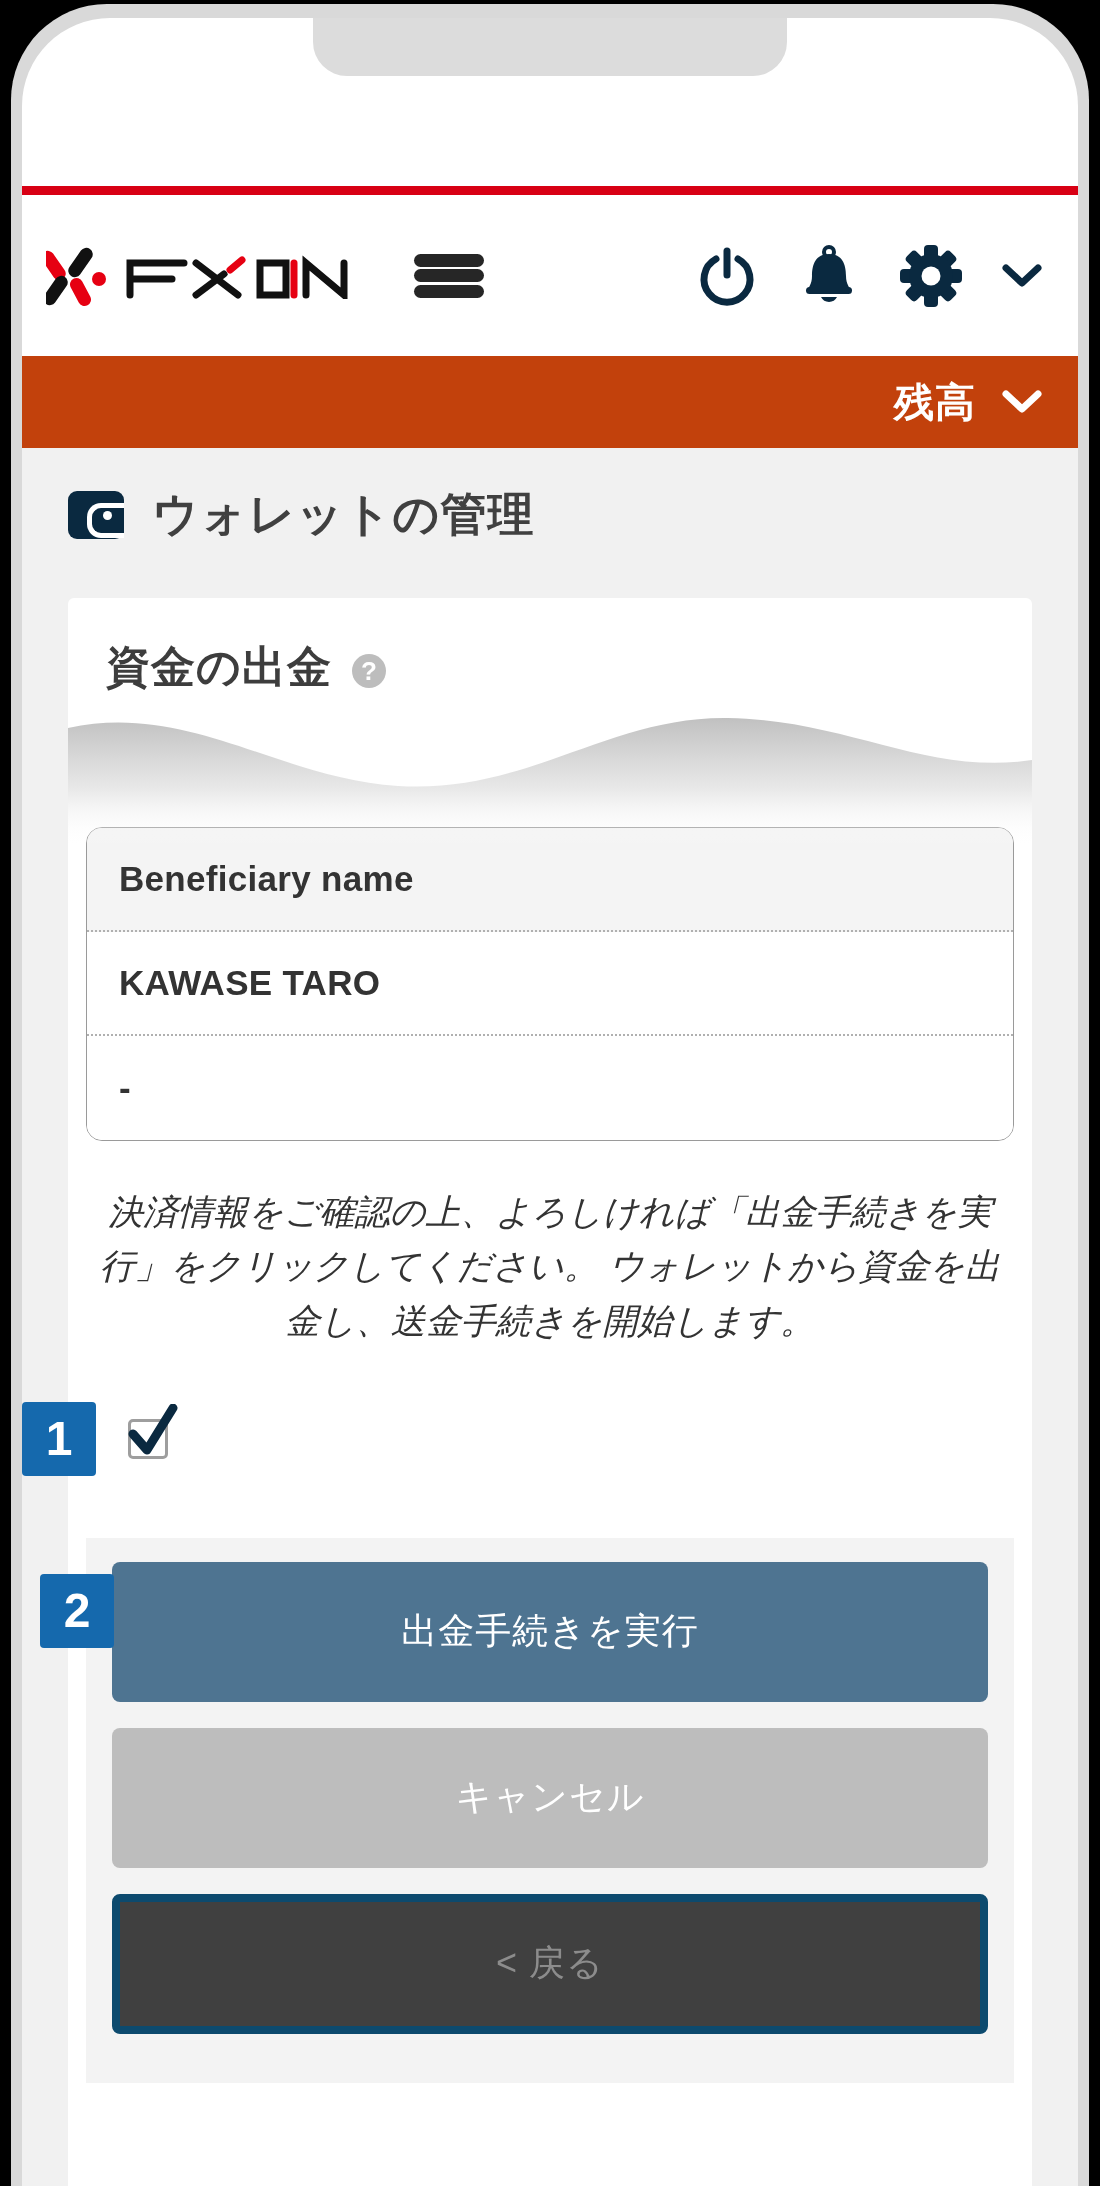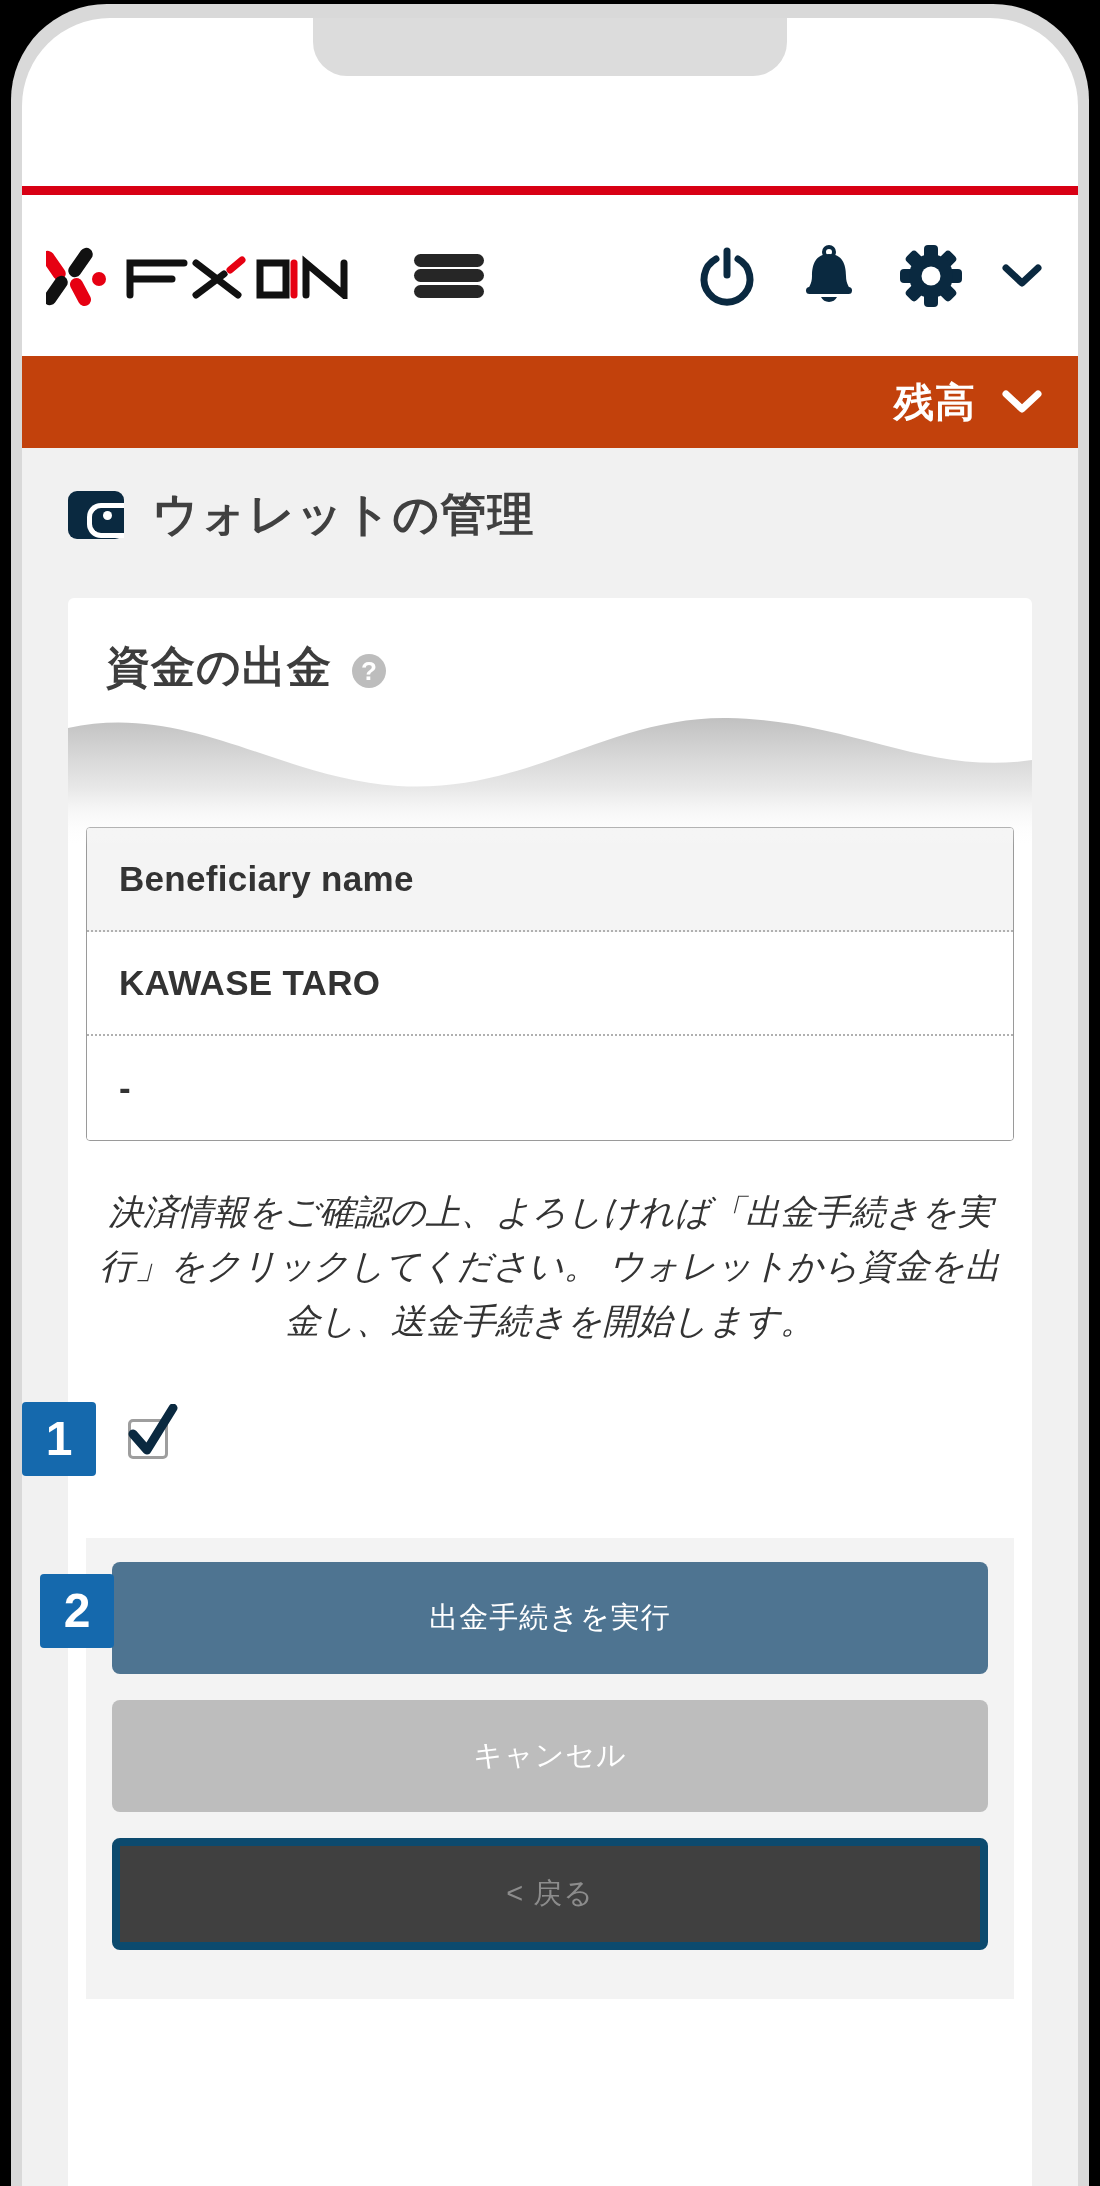--- a/index.html
+++ b/index.html
@@ -205,21 +205,21 @@
     left: 0; top: 118px;
     width: 100%; height: 130px;
     z-index: 12;
     pointer-events: none;
   }
 
   
   #detail-table {
     margin: 130px 18px 0 18px;
     border: 1px solid #9a9a9a;
-    border-radius: 4px;
+    border-radius: 16px;
     overflow: hidden;
     background: #ffffff;
   }
   .tbl-row {
     padding: 30px 32px;
     font-size: 35px;
     font-weight: bold;
     color: #333333;
     border-bottom: 2px dotted #b0b0b0;
     min-height: 104px;
@@ -282,23 +282,23 @@
 
   
   #button-panel {
     margin: 56px 18px 0 18px;
     background: #f3f3f3;
     padding: 24px 26px 34px 26px;
     position: relative;
   }
   .action-btn {
     display: flex; align-items: center; justify-content: center;
-    height: 112px;
+    height: 140px;
     border-radius: 8px;
-    font-size: 29px;
+    font-size: 36px;
     letter-spacing: 1px;
     margin-bottom: 26px;
     border: none;
     width: 100%;
     font-family: "Liberation Sans", "DejaVu Sans", sans-serif;
   }
   #btn-execute { background: #4e7491; color: #ffffff; }
   #btn-cancel  { background: #bdbdbd; color: #ffffff; }
   #btn-back    { background: #404040; color: #8c8c8c; border: 8px solid #0c4a6e; margin-bottom: 15px; }
 

